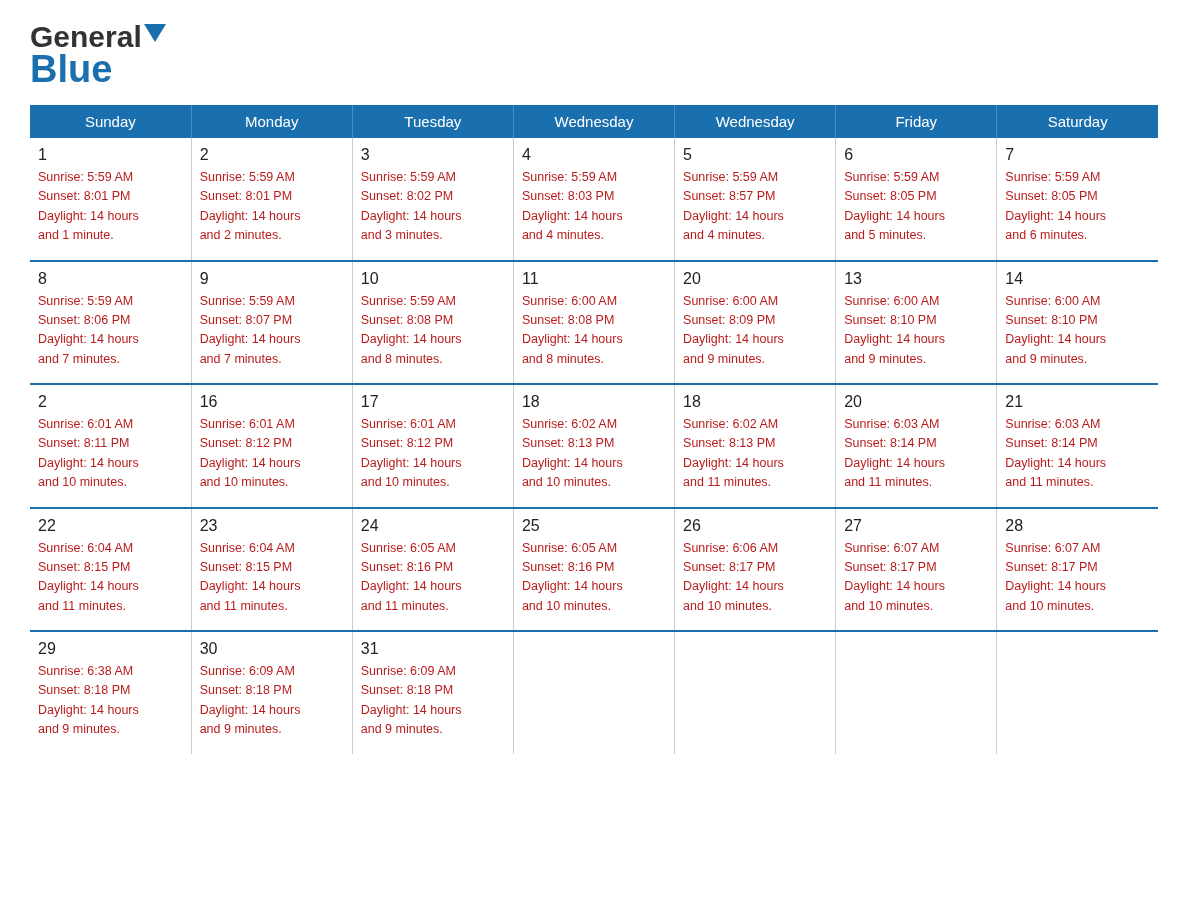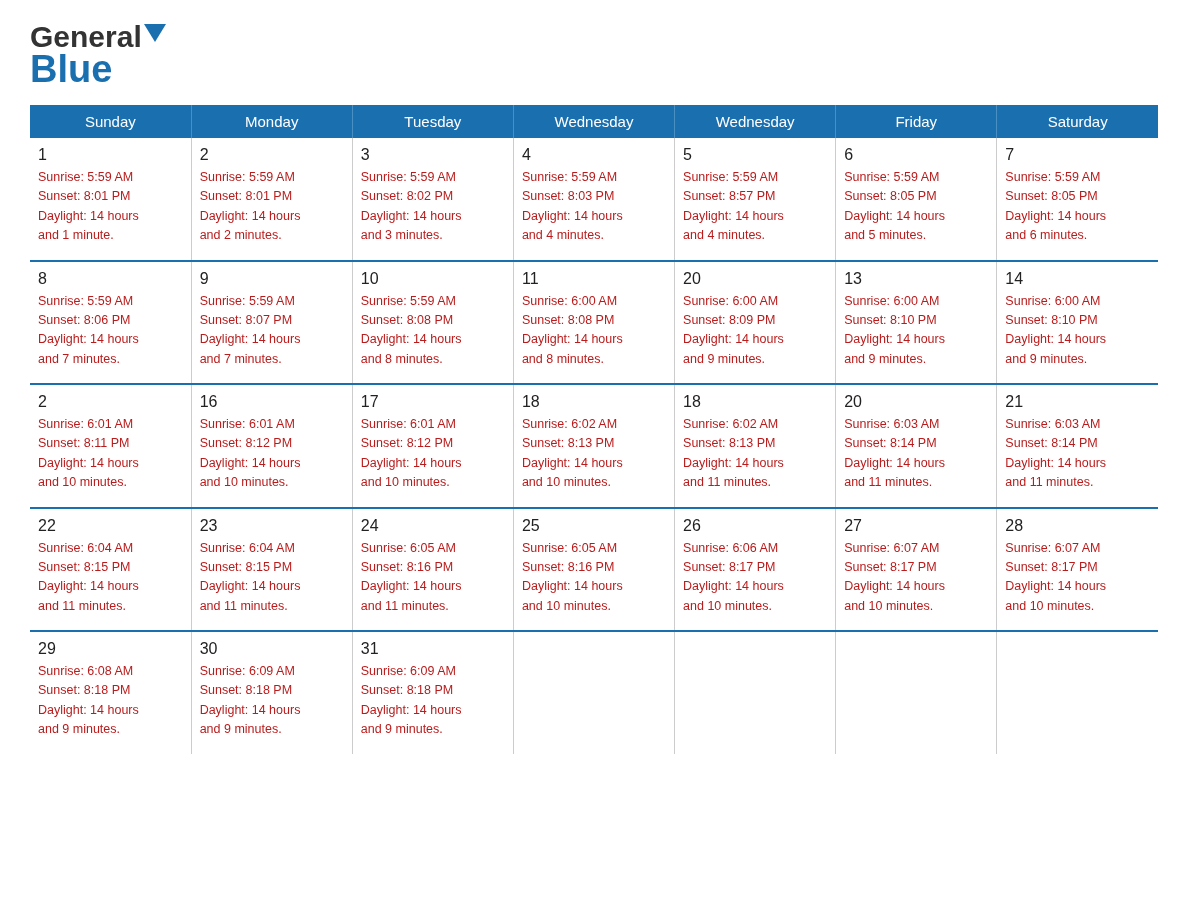--- a/index.html
+++ b/index.html
@@ -237,21 +237,21 @@
           <div class="day-info"><span>Sunrise: 6:07 AM</span><br><span>Sunset: 8:17 PM</span><br><span>Daylight: 14 hours</span><br><span>and 10 minutes.</span></div>
         </td>
         <td>
           <div class="day-number">28</div>
           <div class="day-info"><span>Sunrise: 6:07 AM</span><br><span>Sunset: 8:17 PM</span><br><span>Daylight: 14 hours</span><br><span>and 10 minutes.</span></div>
         </td>
       </tr>
       <tr>
         <td>
           <div class="day-number">29</div>
-          <div class="day-info"><span>Sunrise: 6:08 AM</span><br><span>Sunset: 8:18 PM</span><br><span>Daylight: 14 hours</span><br><span>and 9 minutes.</span></div>
+          <div class="day-info"><span>Sunrise: 6:38 AM</span><br><span>Sunset: 8:18 PM</span><br><span>Daylight: 14 hours</span><br><span>and 9 minutes.</span></div>
         </td>
         <td>
           <div class="day-number">30</div>
           <div class="day-info"><span>Sunrise: 6:09 AM</span><br><span>Sunset: 8:18 PM</span><br><span>Daylight: 14 hours</span><br><span>and 9 minutes.</span></div>
         </td>
         <td>
           <div class="day-number">31</div>
           <div class="day-info"><span>Sunrise: 6:09 AM</span><br><span>Sunset: 8:18 PM</span><br><span>Daylight: 14 hours</span><br><span>and 9 minutes.</span></div>
         </td>
         <td class="empty-cell"></td>

